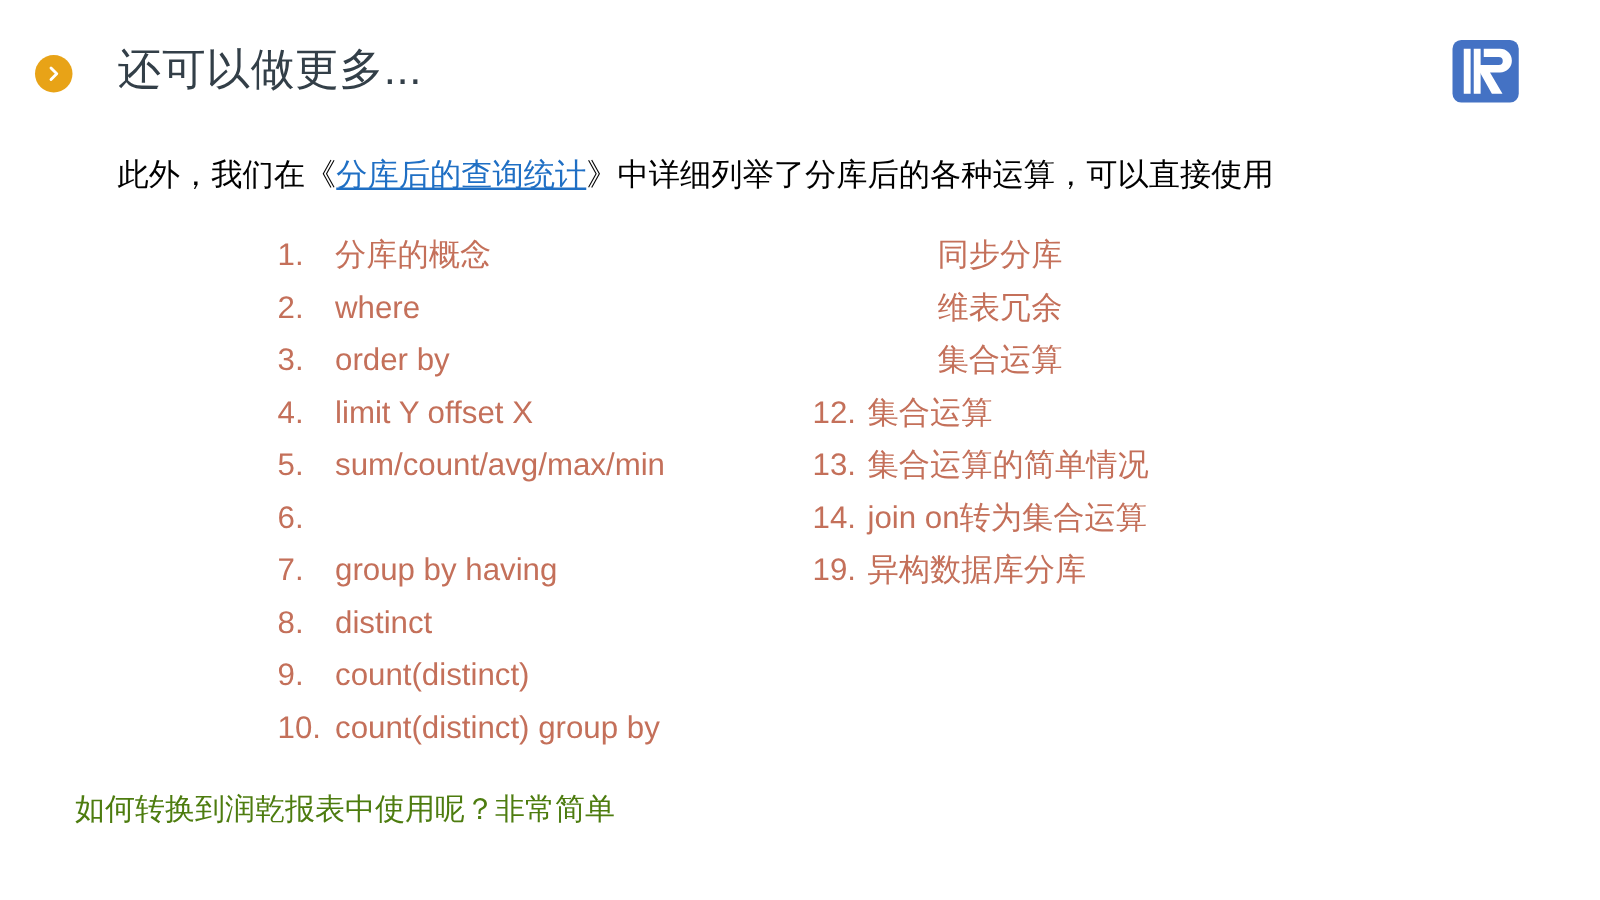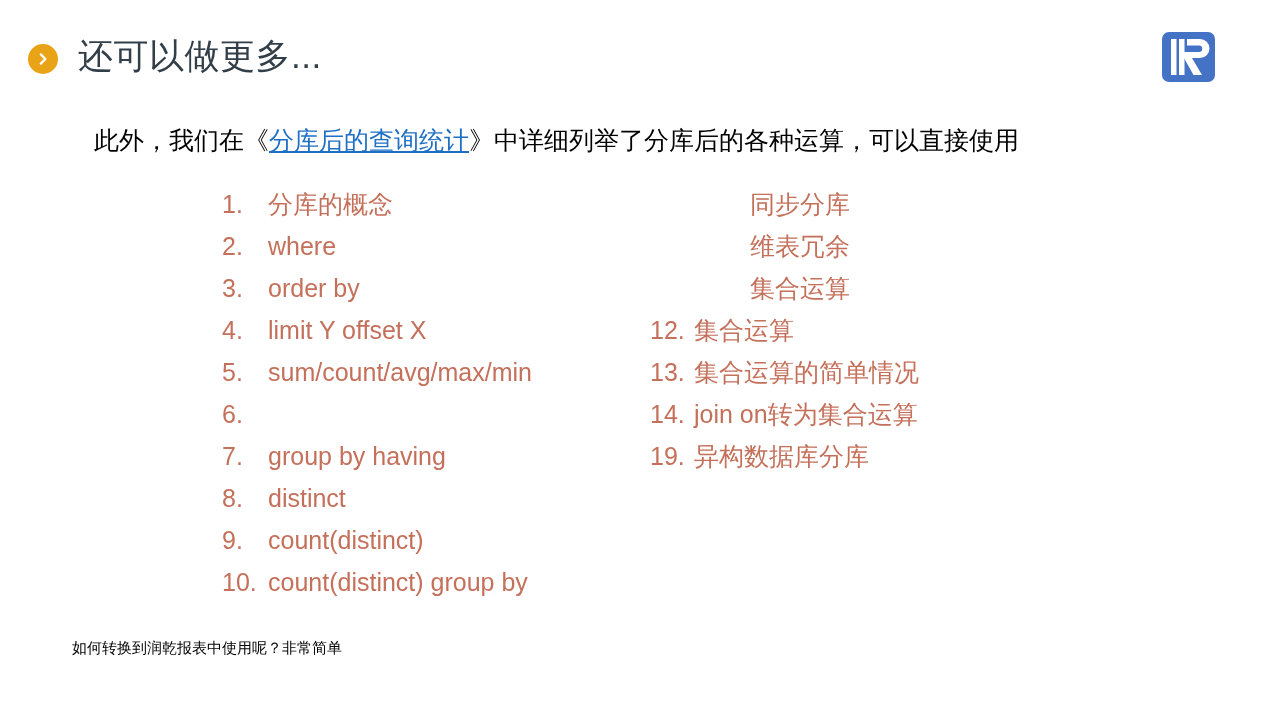--- a/index.html
+++ b/index.html
@@ -31,21 +31,21 @@
     height: 30px;
     border-radius: 50%;
     background: #e8a317;
     display: flex;
     align-items: center;
     justify-content: center;
   }
   .title-bullet svg { display: block; }
   .page-title {
     position: absolute;
-    left: 78px;
+    left: 94px;
     top: 31px;
     font-size: 35px;
     line-height: 50px;
     color: #333f48;
     letter-spacing: 0.5px;
     white-space: nowrap;
   }
 
   
   .brand-logo {
@@ -114,25 +114,25 @@
     color: #c4705a;
     font-size: 25px;
     line-height: 42px;
     white-space: nowrap;
     padding-left: 100px;
   }
 
   
   .footer-note {
     position: absolute;
-    left: 72px;
+    left: 60px;
     top: 633px;
-    font-size: 15px;
+    font-size: 24px;
     line-height: 30px;
-    color: #000000;
+    color: #4d7c0f;
     white-space: nowrap;
   }
 </style>
 </head>
 <body>
 
 <div class="slide-header">
 
   <div class="title-bullet">
     <svg width="14" height="14" viewBox="0 0 14 14" aria-hidden="true">

